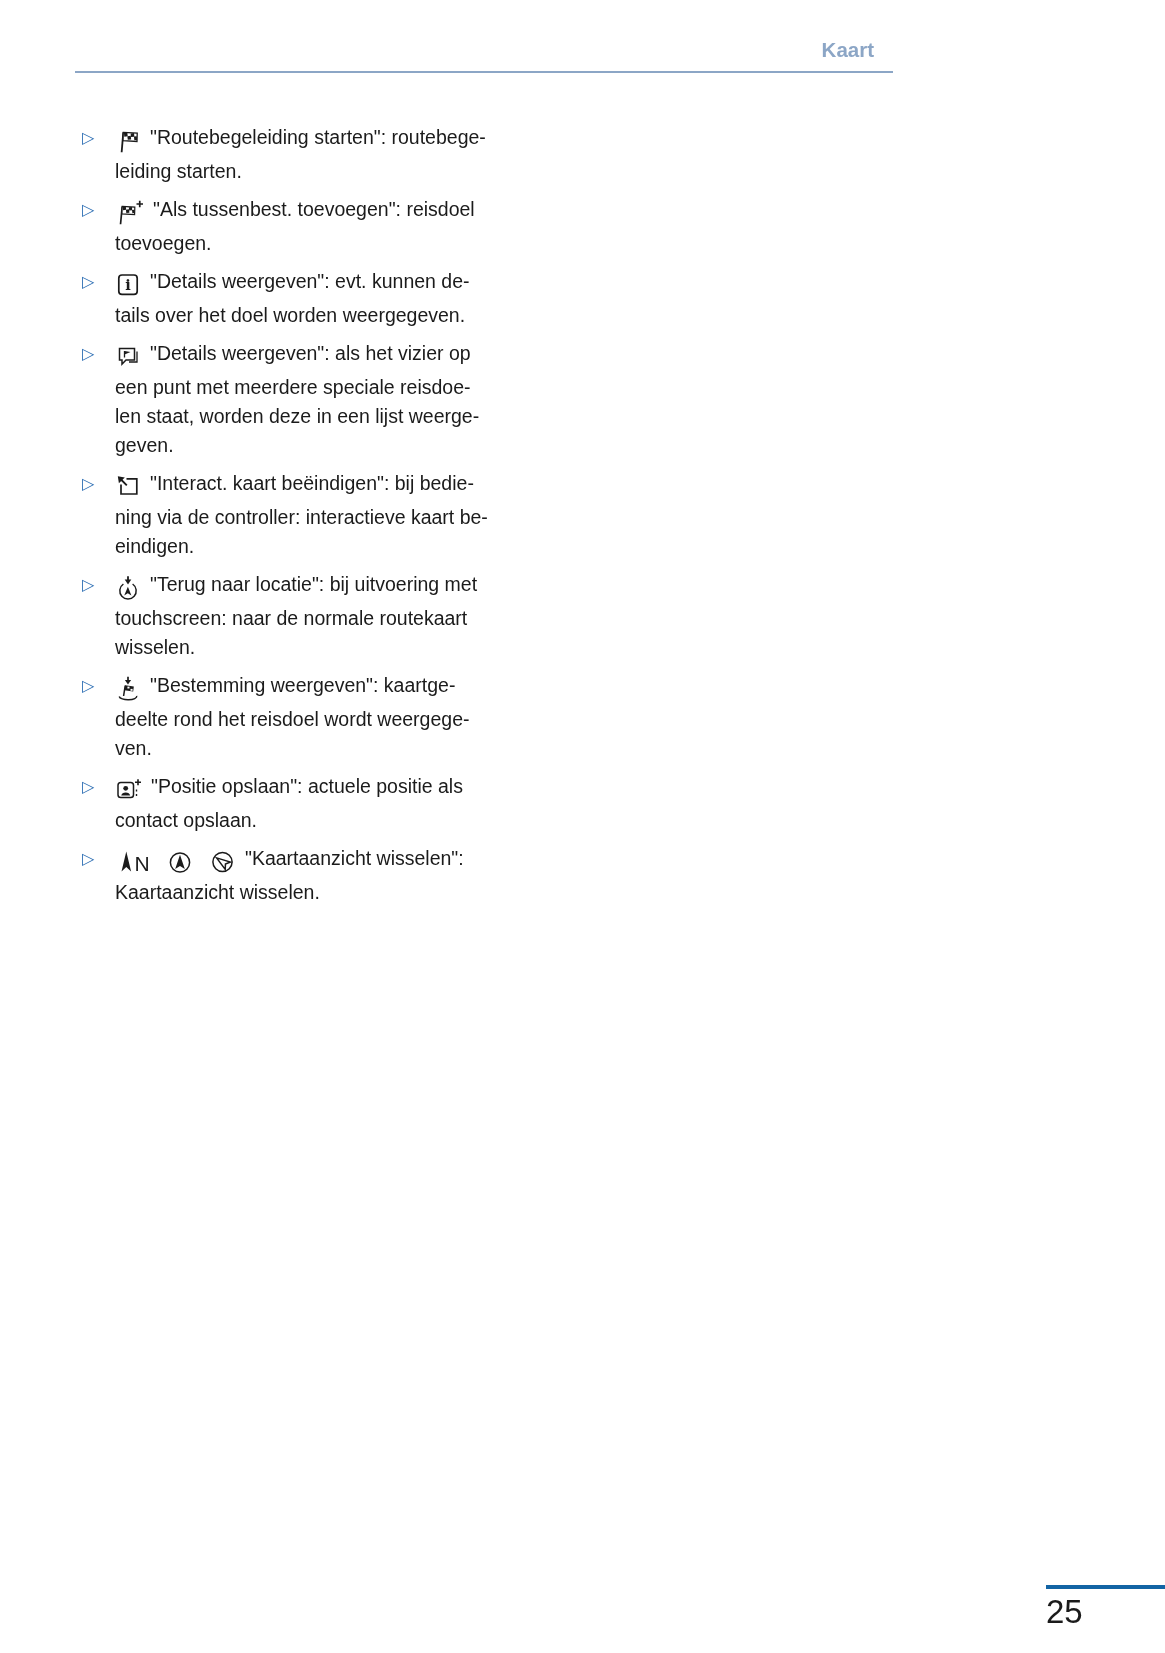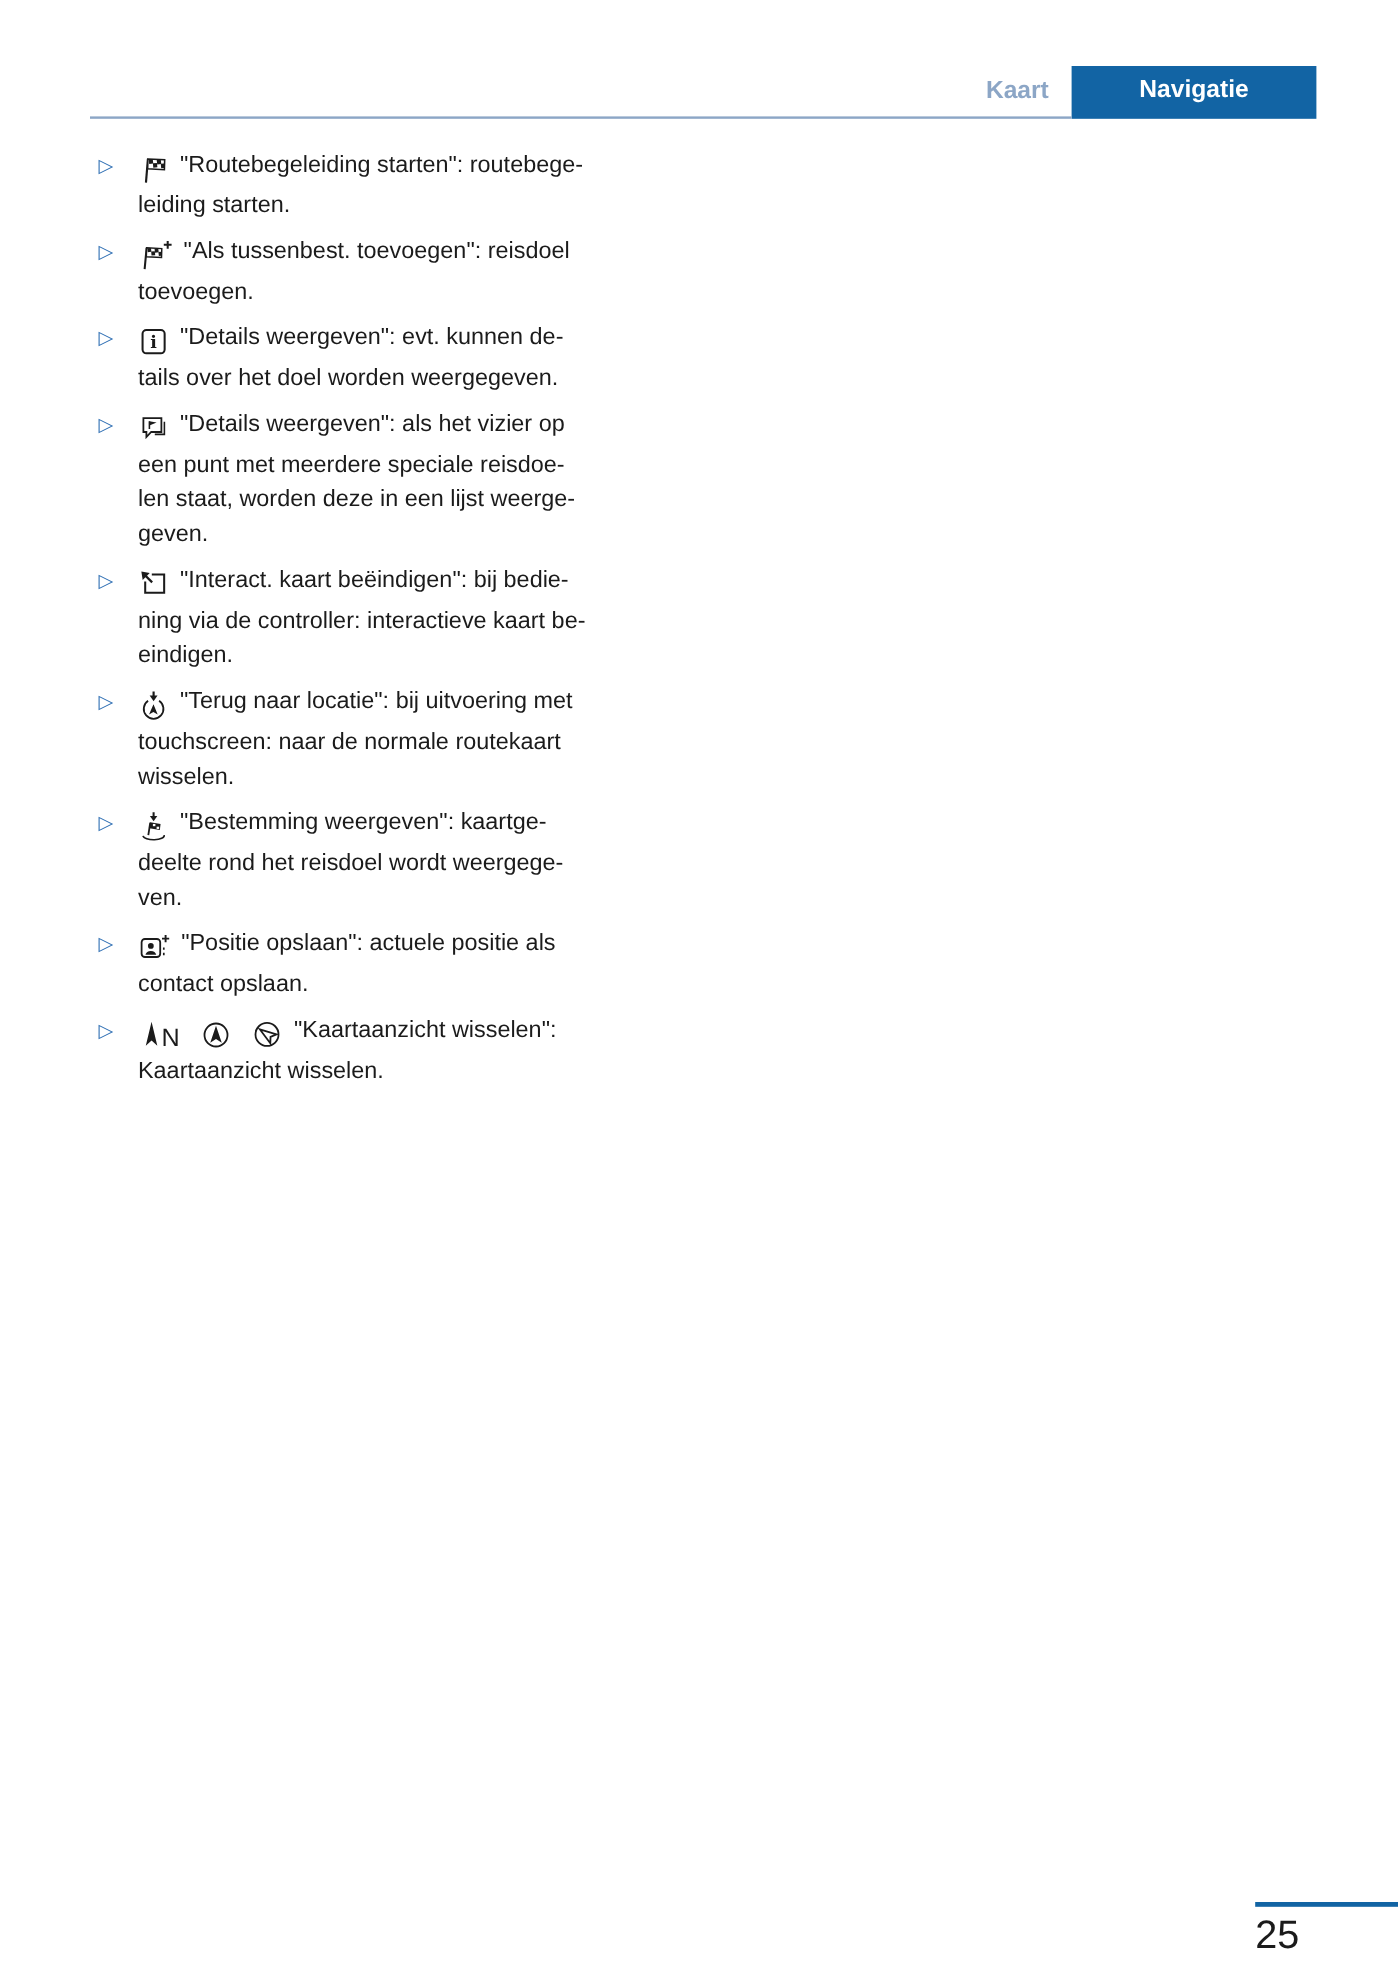--- a/index.html
+++ b/index.html
@@ -8,21 +8,21 @@
     --muted-text:#8CA6C6;
     --bullet:#2E6FB4;
     --text:#1B1B1B;
   }
   html,body{margin:0;padding:0;background:#ffffff;}
   .page{
     position:relative;width:1165px;height:1653px;background:#fff;
     font-family:"Liberation Sans",sans-serif;color:var(--text);overflow:hidden;
   }
   
-  .header{position:absolute;top:12px;left:0;right:0;height:87px;}
+  .header{position:absolute;top:0;left:0;right:0;height:73px;}
   .header-rule{position:absolute;left:75px;width:818px;bottom:0;height:2px;background:var(--muted);}
   .tab-active{
     position:absolute;right:68px;bottom:0;width:204px;height:44px;
     background:var(--accent);color:#fff;font-weight:bold;font-size:20.5px;
     display:flex;align-items:center;justify-content:center;padding-bottom:4px;box-sizing:border-box;
   }
   .tab-inactive{
     position:absolute;right:291px;bottom:11px;
     color:var(--muted-text);font-weight:bold;font-size:20.5px;
   }
@@ -44,23 +44,20 @@
   .footer-rule{position:absolute;left:1046px;right:0;top:1585px;height:4px;background:var(--accent);}
   .page-number{position:absolute;left:1046px;top:1593px;font-size:33px;color:var(--text);}
 </style>
 </head>
 <body>
 
 <div class="page">
 
   <header class="header">
     <span class="tab-inactive">Kaart</span>
-    <div class="tab-active">
-      <span>Navigatie</span>
-    </div>
     <div class="header-rule"></div>
   </header>
 
   <main class="list" id="list">
   <div class="item">
     <span class="bullet">▷</span>
     <div class="content"><span class="icons"><span class="icon"><svg width="26" height="26" viewBox="0 0 26 26">
                 <g transform="rotate(-6 13 13)">
                   <line x1="5.5" y1="23.5" x2="9.2" y2="4" stroke="currentColor" stroke-width="1.8"></line>
                   <polygon points="9.2,4 23,6.2 21.9,14.4 8.1,12.2" fill="#fff" stroke="currentColor" stroke-width="1.3"></polygon>

